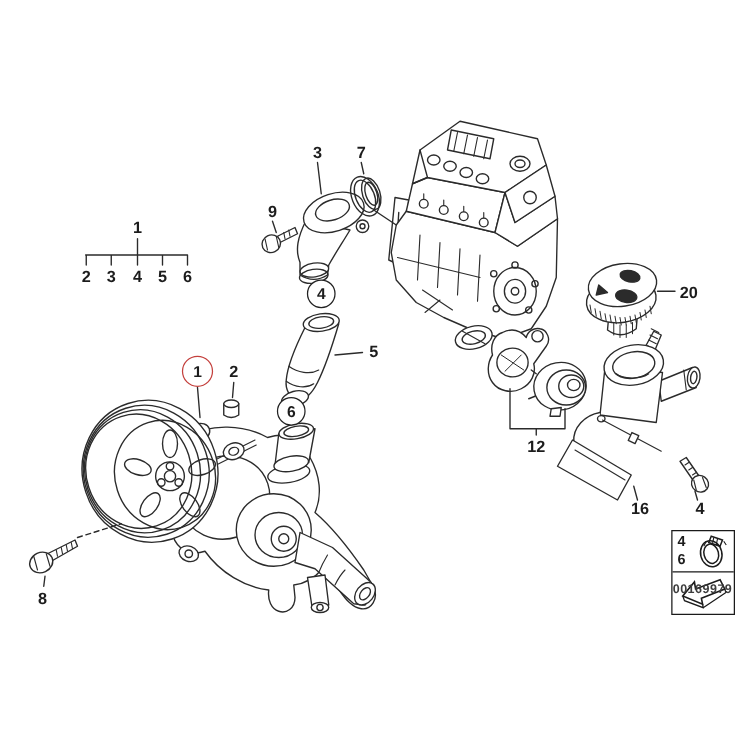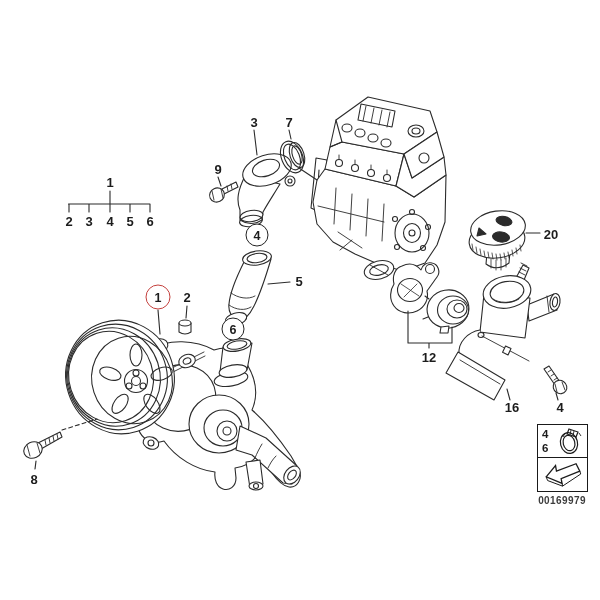--- a/index.html
+++ b/index.html
@@ -259,15 +259,15 @@
       </svg>
     </div>
     <div class="cell-bottom">
       <svg width="42" height="28" viewBox="0 0 44 30" fill="none" stroke="#1c1c1c" stroke-width="1.3">
         <path d="M4,18 L14,6 L15,12 L36,4 L40,12 L20,20 L21,25 Z" fill="#fff"></path>
         <path d="M4,18 L5.5,22 L21.5,28 L21,25 M40,12 L41,15 L21.5,28" stroke-width="1"></path>
       </svg>
     </div>
   </div>
 
-  <div class="pn" style="left:562px;top:500px">00169979</div>
+  <div class="pn" style="left:562px;top:472px">00169979</div>
 
 </div>
 
 </body></html>

